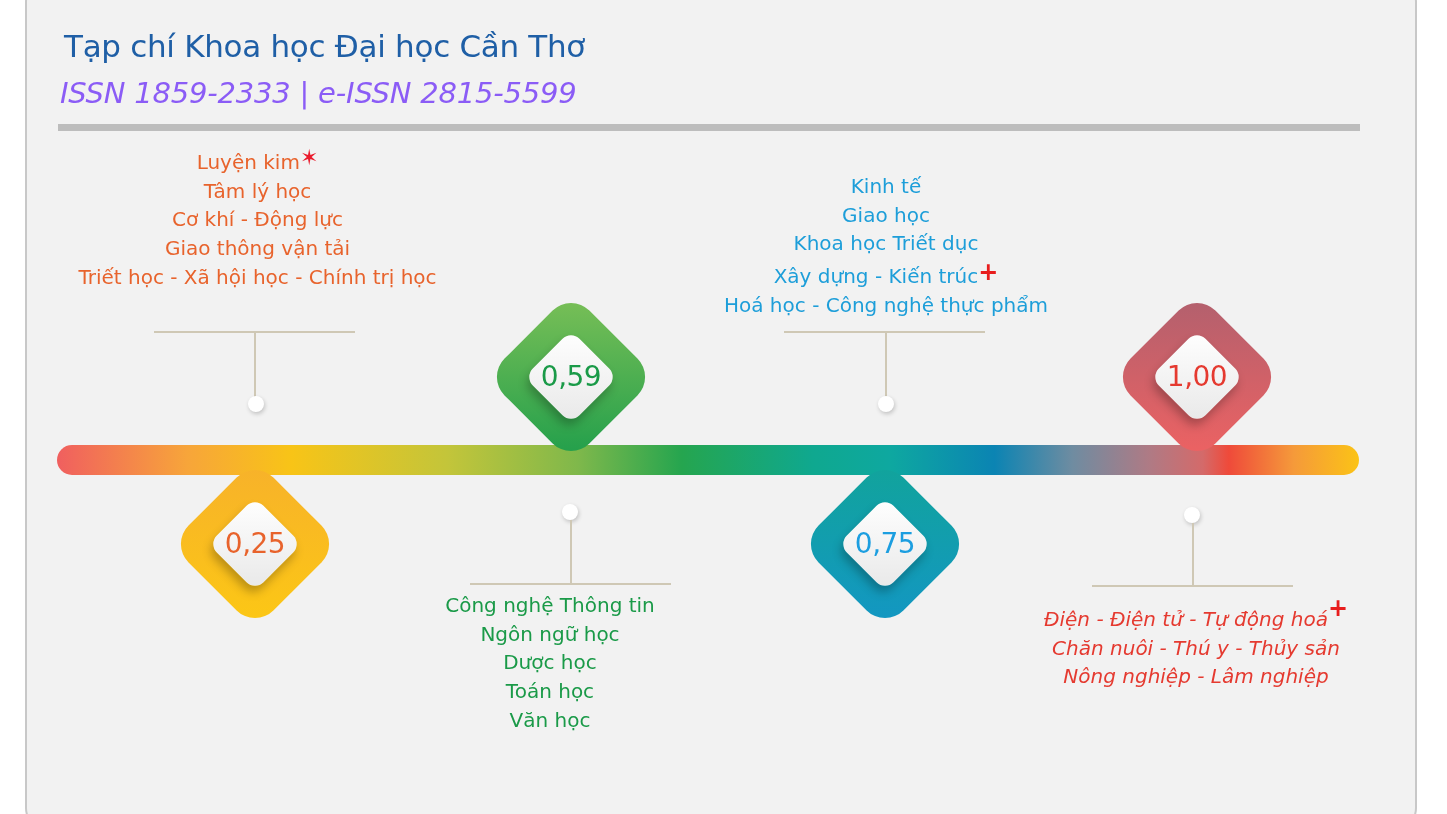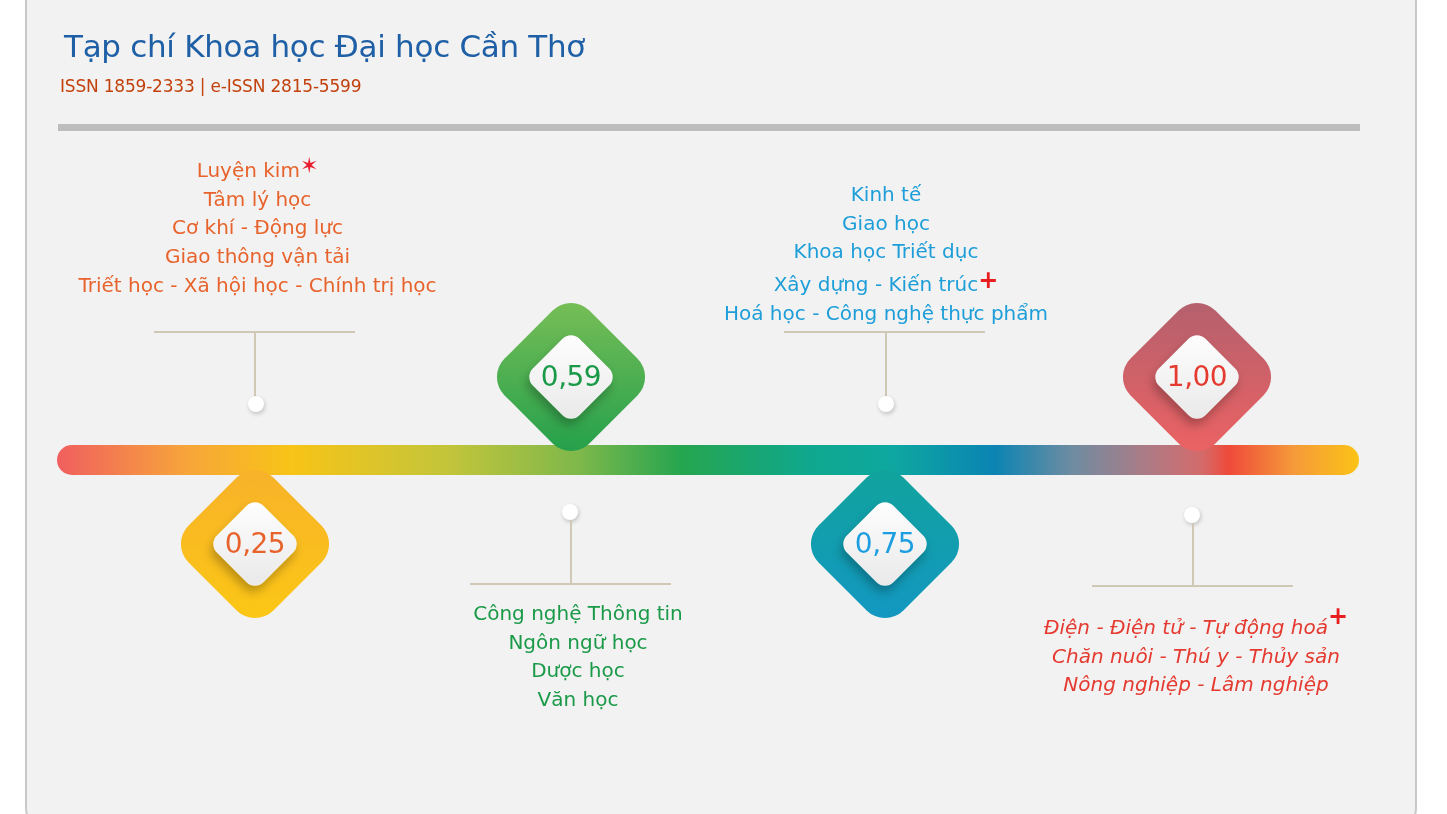--- a/index.html
+++ b/index.html
@@ -16,22 +16,23 @@
     border-radius: 22px;
     box-sizing: border-box;
   }
   .title {
     position: absolute; left: 64px; top: 28px;
     font-size: 31px; font-weight: normal; color: #1f5fa6;
     letter-spacing: -0.3px; white-space: nowrap;
   }
   .subtitle {
     position: absolute; left: 60px; top: 76px;
-    font-size: 17px; color: #c2410c; white-space: nowrap;
+    font-size: 29px; color: #8b5cf6; white-space: nowrap;
     letter-spacing: -0.2px;
+    font-style: italic;
   }
   .rule {
     position: absolute; left: 58px; top: 124px; width: 1302px; height: 7px;
     background: #bdbdbd;
   }
   .timeline {
     position: absolute; left: 57px; top: 445px; width: 1302px; height: 30px;
     border-radius: 15px;
     background: linear-gradient(to right,
       #f05f5f 0%, #f7a53a 10%, #f8c417 18%, #c3c53a 30%, #7fb84b 40%,
@@ -66,25 +67,24 @@
   .n75 { left: 800px; top: 459px; }
   .n75 .outer { background: linear-gradient(135deg, #11a49a, #1396c4); }
   .n75 .val { color: #1c9ee0; }
   .n100 { left: 1112px; top: 292px; }
   .n100 .outer { background: linear-gradient(135deg, #b0606e, #ef6262); }
   .n100 .val { color: #e53a30; }
 
   .label-block {
     position: absolute; text-align: center; font-size: 20px; line-height: 28.7px;
     white-space: nowrap;
-    margin-top: 8px;
   }
   .lb25 { left: 30px; top: 144px; width: 455px; color: #e8632c; }
   .lb75 { left: 700px; top: 172px; width: 372px; color: #1d9ed9; }
-  .lb50 { left: 448px; top: 591px; width: 260px; color: #1a9a48; }
+  .lb50 { left: 420px; top: 591px; width: 260px; color: #1a9a48; }
   .lb100 { left: 1020px; top: 594px; width: 352px; color: #e53a30; font-style: italic; }
 
   .mark-star { color: #ea1b2d; font-size: 22px; vertical-align: 4px; }
   .mark-plus { color: #e81d1d; font-weight: bold; font-size: 24px; vertical-align: 3px; }
 
   .hline { position: absolute; height: 2px; background: #cfc8b5; }
   .vline { position: absolute; width: 2px; background: #cfc8b5; }
   .dot {
     position: absolute; width: 16px; height: 16px; border-radius: 50%;
     background: #ffffff; box-shadow: 1px 2px 4px rgba(0,0,0,0.2);
@@ -151,20 +151,21 @@
   <div>Giao học</div>
   <div>Khoa học Triết dục</div>
   <div><span>Xây dựng - Kiến trúc</span><span class="mark-plus">+</span></div>
   <div>Hoá học - Công nghệ thực phẩm</div>
 </div>
 
 <div class="label-block lb50">
   <div>Công nghệ Thông tin</div>
   <div>Ngôn ngữ học</div>
   <div>Dược học</div>
+  <div>Toán học</div>
   <div>Văn học</div>
 </div>
 
 <div class="label-block lb100">
   <div><span>Điện - Điện tử - Tự động hoá</span><span class="mark-plus" style="vertical-align:10px;">+</span></div>
   <div>Chăn nuôi - Thú y - Thủy sản</div>
   <div>Nông nghiệp - Lâm nghiệp</div>
 </div>
 
 </body></html>

